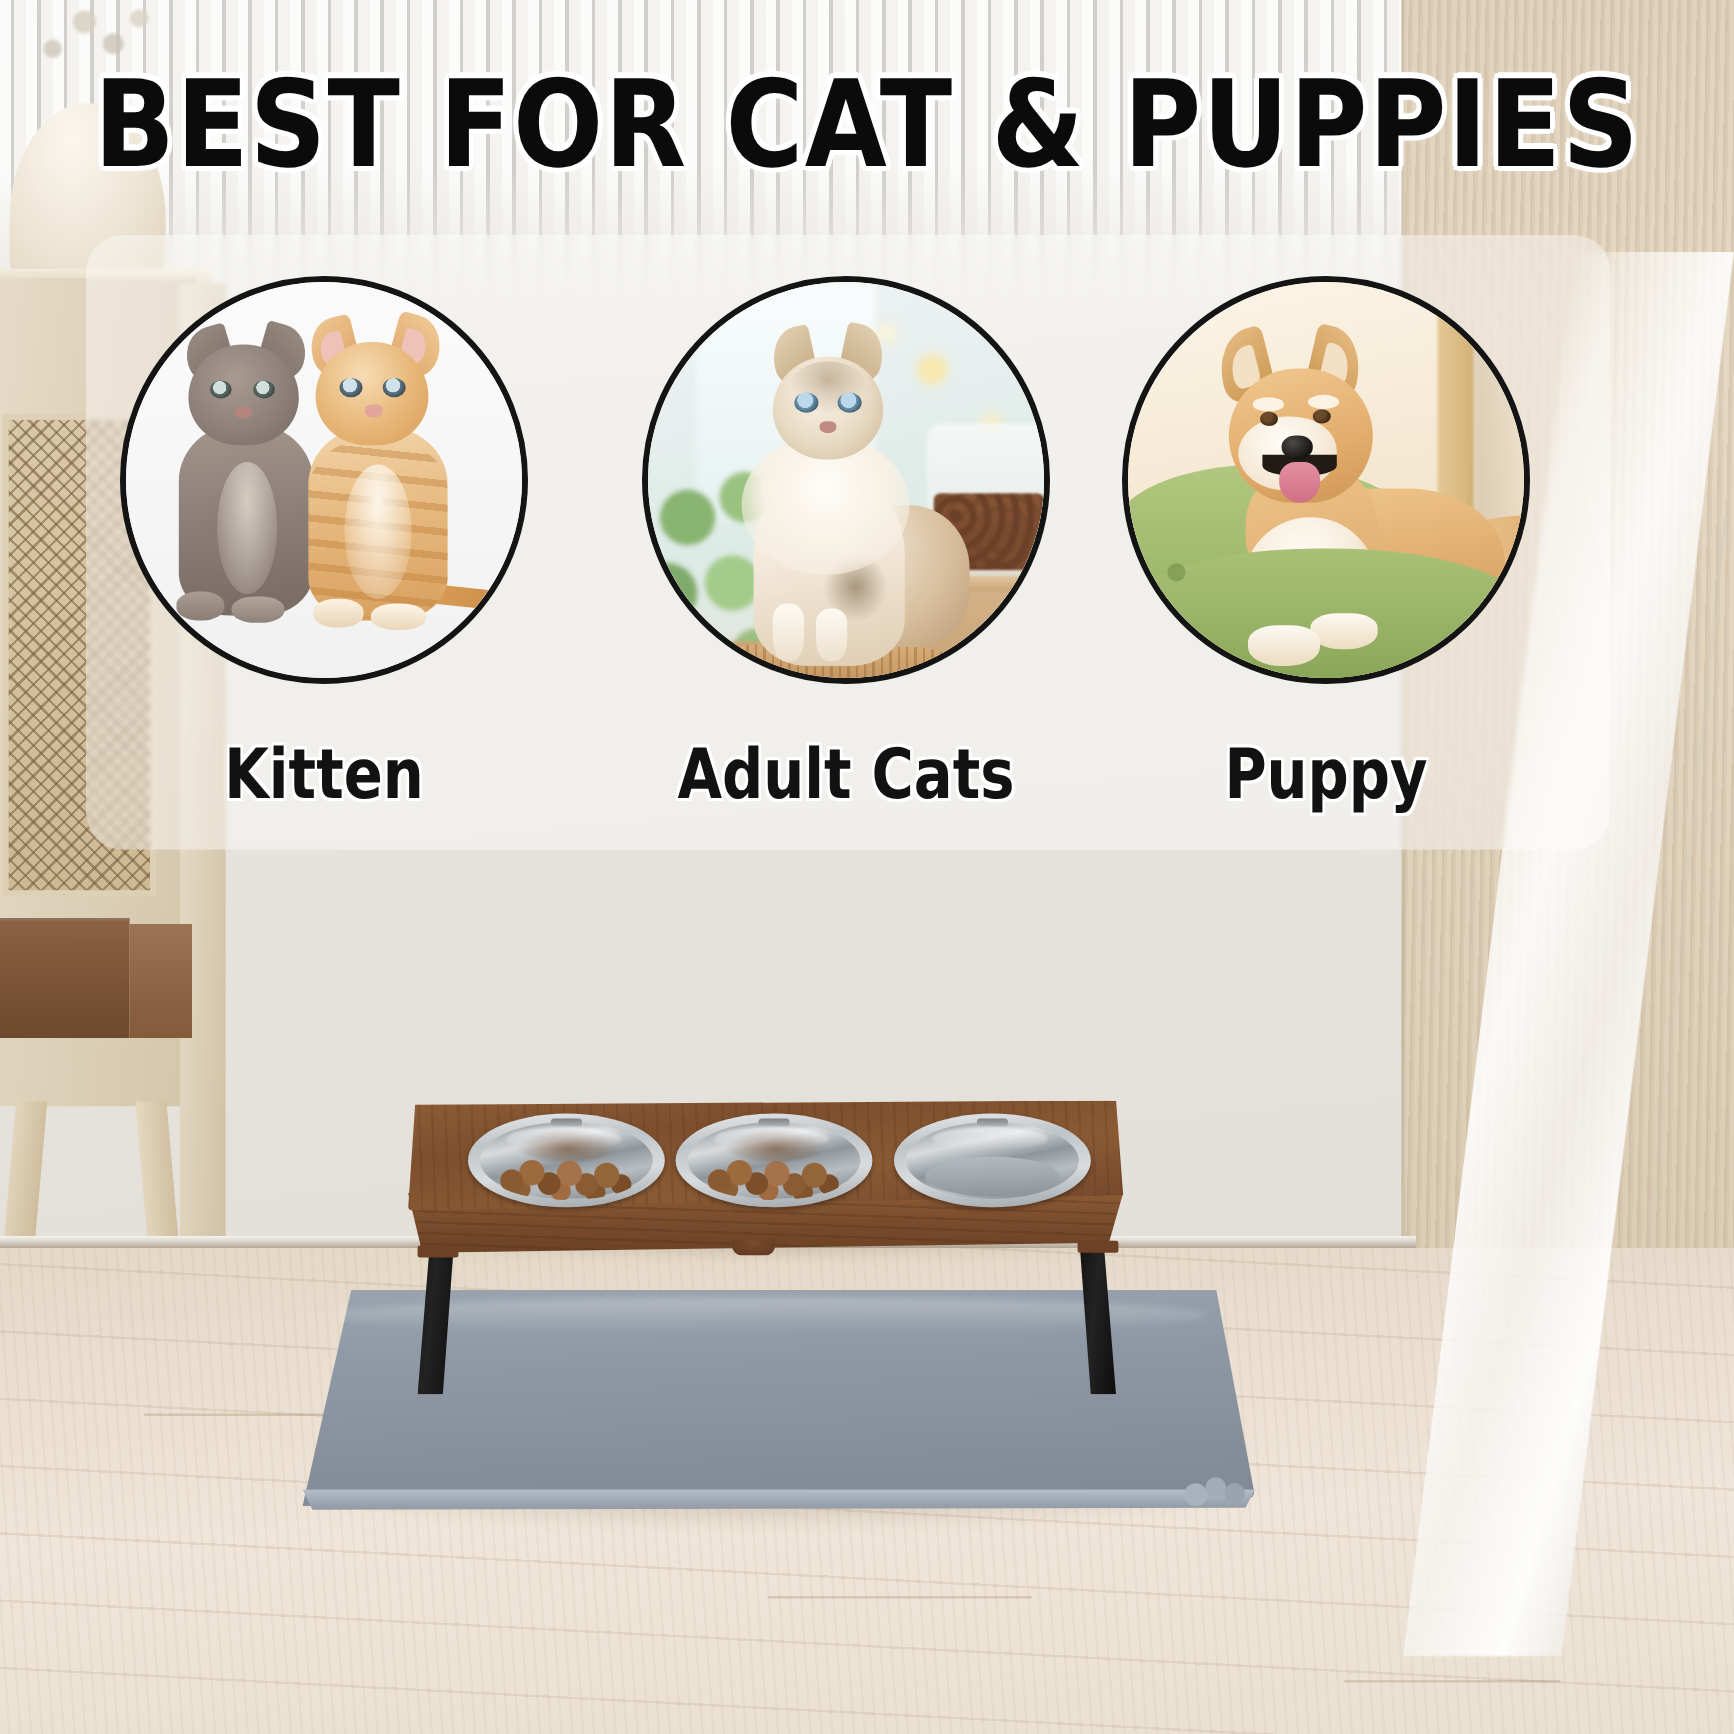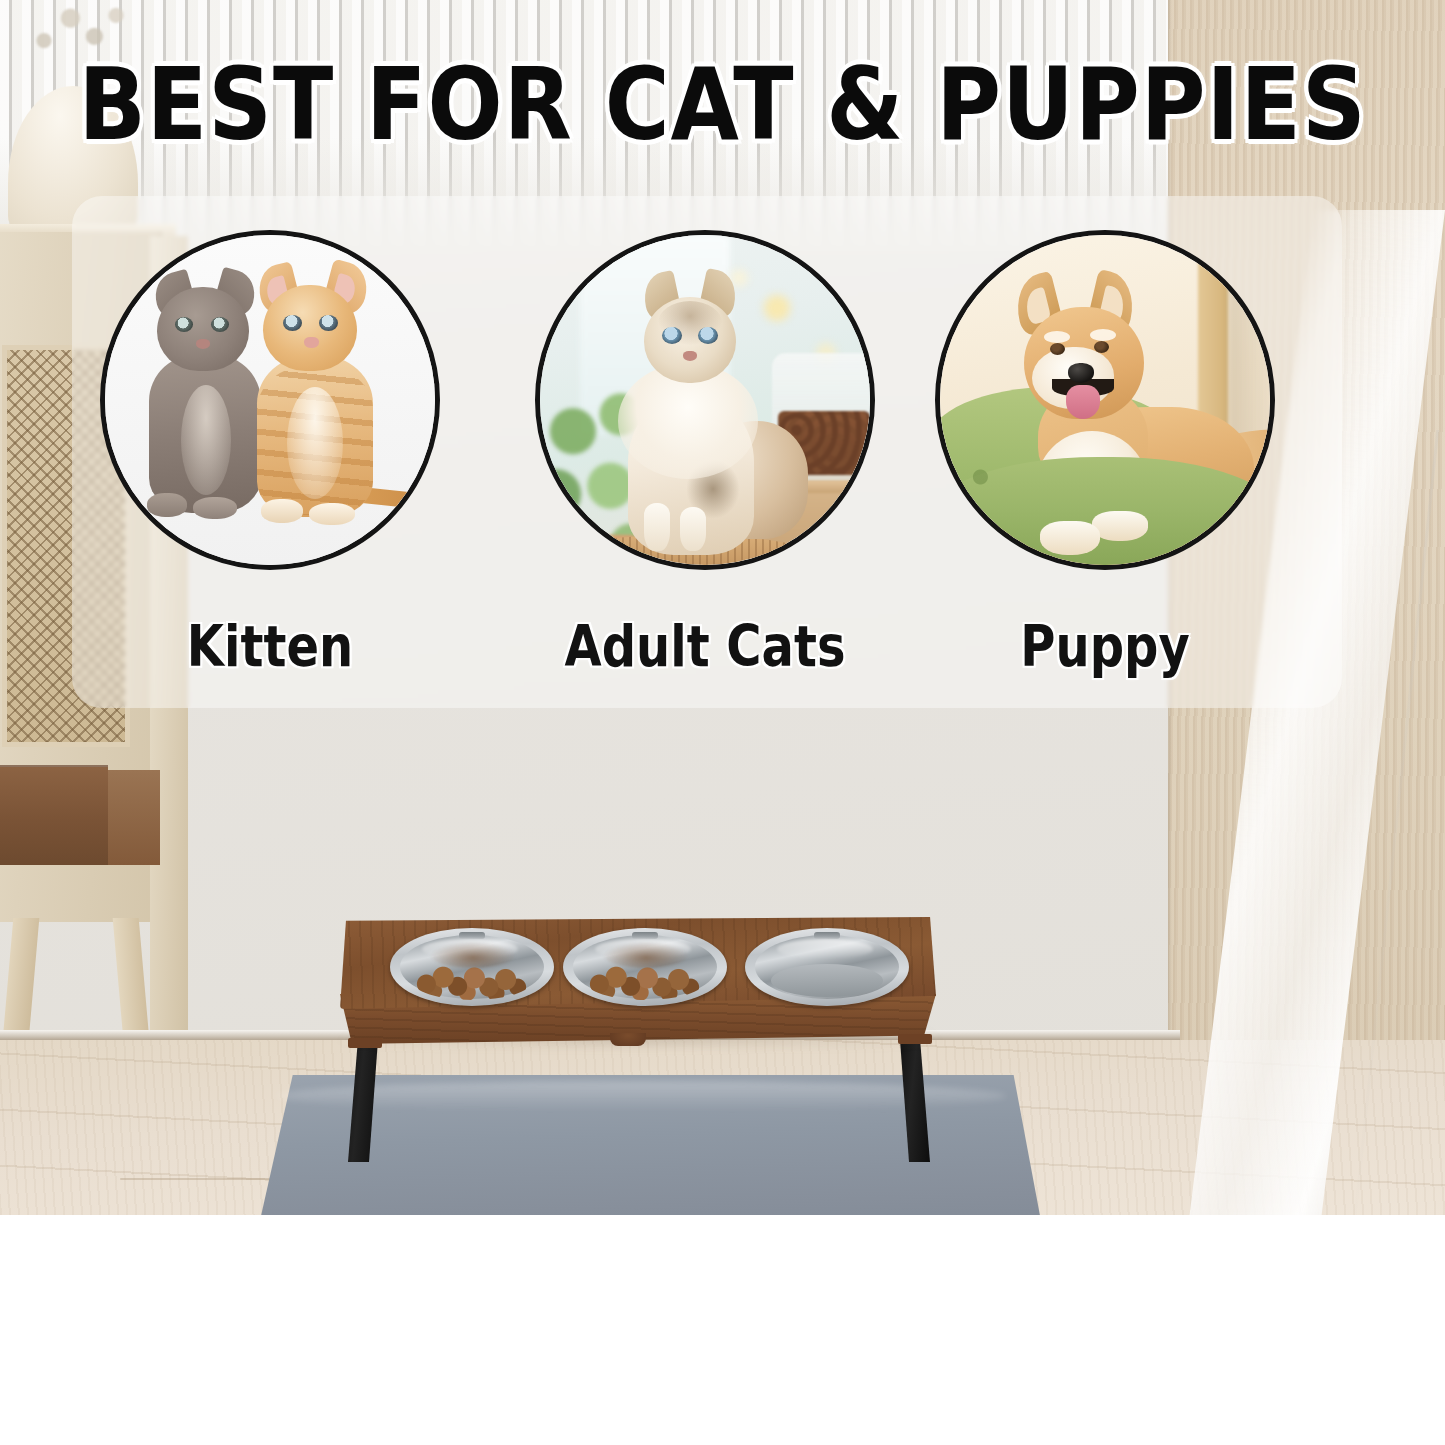--- a/index.html
+++ b/index.html
@@ -3,21 +3,21 @@
 <meta charset="utf-8">
 <style>
   * { box-sizing: border-box; margin: 0; padding: 0; }
   html, body {
     width: 1445px; height: 1445px;
     overflow: hidden;
     font-family: "Liberation Sans", sans-serif;
   }
   #stage {
     position: relative;
-    width: 1445px; height: 1215px;
+    width: 1445px; height: 1445px;
     overflow: hidden;
     background: #e9e7e3;
   }
 
   
   .wall-base {
     position: absolute; left: 0; top: 0; width: 1445px; height: 1048px;
     background: linear-gradient(175deg,#eeece8 0%,#e7e4df 45%,#e3e0da 100%);
   }
   

